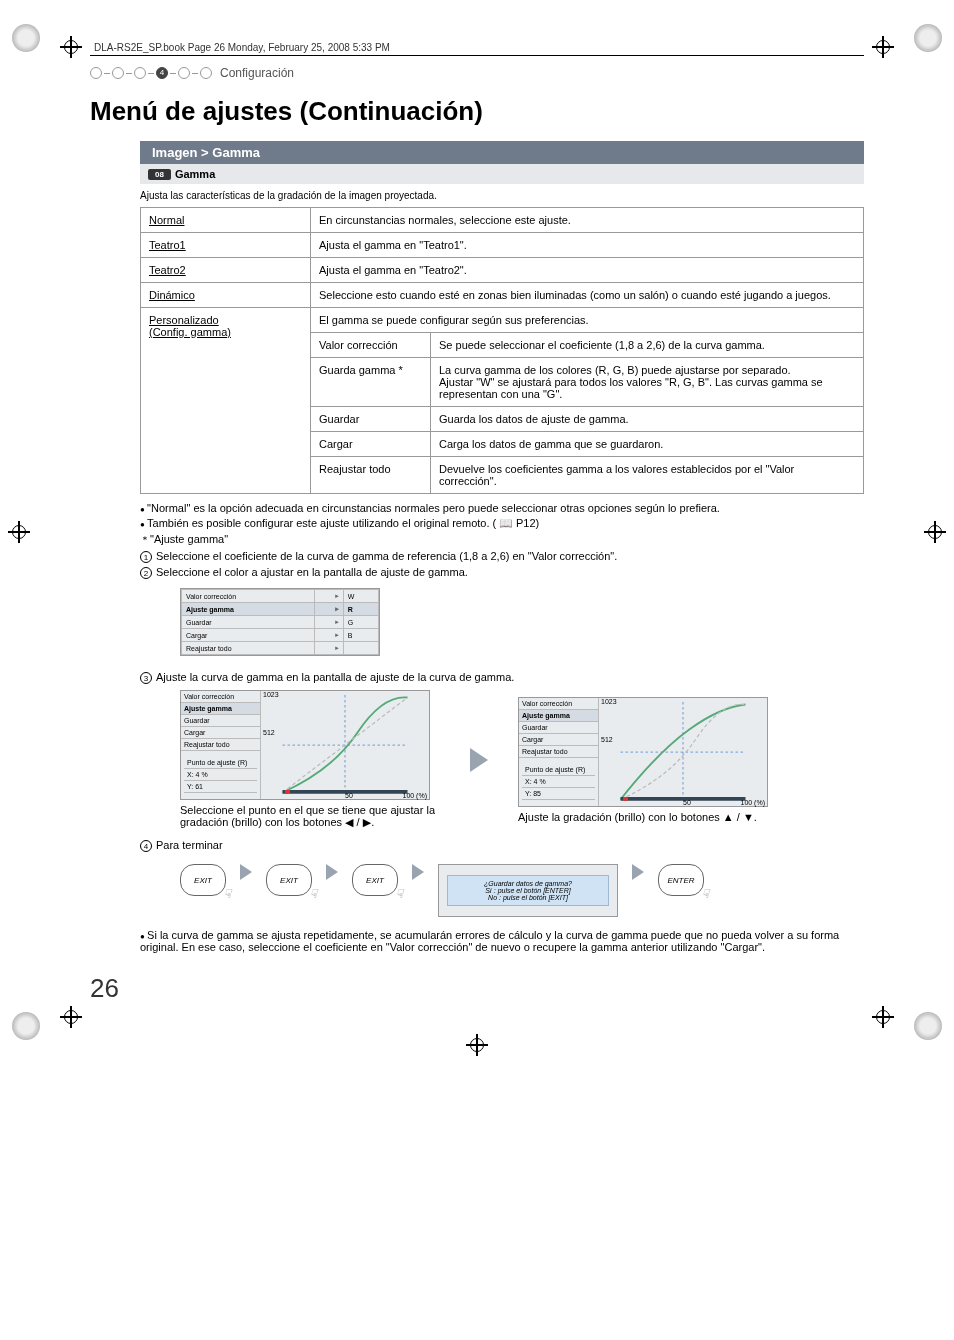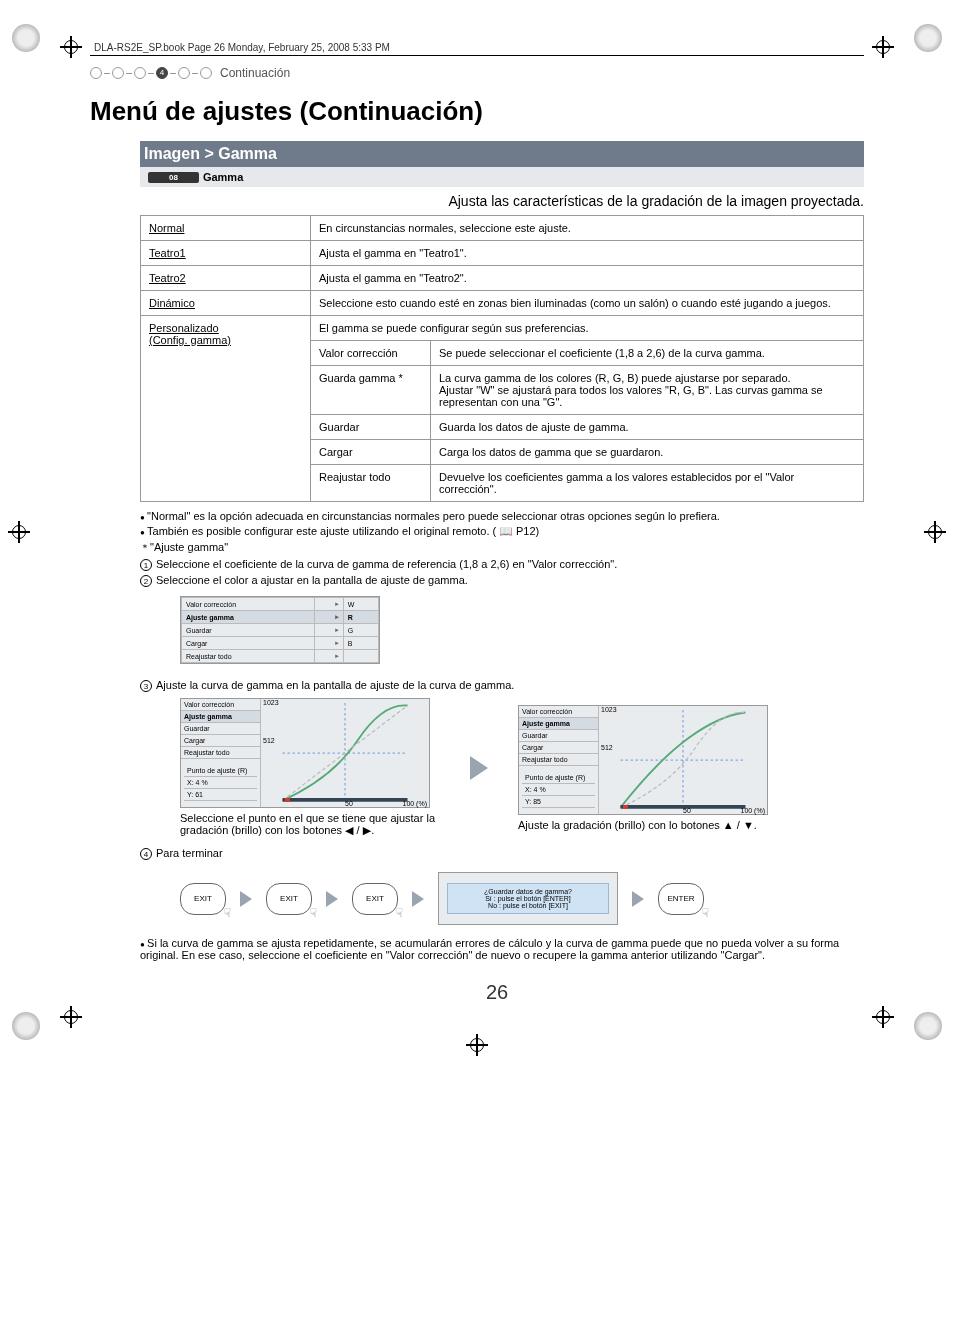--- a/index.html
+++ b/index.html
@@ -55,44 +55,43 @@
     font-size: 26px;
     font-weight: bold;
     margin: 0 40px 14px 40px;
   }
   .content {
     margin: 0 40px 0 90px;
   }
   .section-bar {
     background: #6f7a8a;
     color: #fff;
-    font-size: 16px;
+    font-size: 13px;
     font-weight: bold;
-    padding: 4px 4px;
+    padding: 4px 12px;
   }
   .sub-bar {
     background: #e6e8eb;
     font-size: 11px;
     font-weight: bold;
     padding: 4px 8px;
     display:flex;
     align-items:center;
     gap:4px;
   }
   .badge {
     background:#333;
     color:#fff;
     font-size:8px;
-    padding:1px 21px;
+    padding:1px 7px;
     border-radius:2px;
   }
   .intro {
-    font-size: 14px;
+    font-size: 10px;
     padding: 6px 0 6px 0;
-    text-align: right;
   }
   table.settings {
     width: 100%;
     border-collapse: collapse;
     font-size: 11px;
   }
   table.settings td {
     border: 1px solid #999;
     padding: 6px 8px;
     vertical-align: top;
@@ -165,23 +164,23 @@
     border-left:18px solid #9aa4b0;
   }
   .caption {
     font-size:11px;
     margin-top:4px;
     max-width:260px;
   }
   .graph-col { display:flex; flex-direction:column; align-items:flex-start; }
   .exit-row {
     display:flex;
-    align-items:center;
     gap:14px;
     margin:12px 0 12px 40px;
+    font-style:italic;
   }
   .press-btn {
     position:relative;
     width:46px;
     height:32px;
     border:1px solid #666;
     border-radius:14px;
     font-size:8px;
     display:flex;
     align-items:center;
@@ -208,24 +207,23 @@
     width:180px;
     padding:10px 8px;
   }
   .dialog-inner {
     background:#cfe3f5;
     border:1px solid #9cb8d4;
     padding:4px;
     text-align:center;
   }
   .page-num {
-    font-size: 20px;
+    font-size: 26px;
     color:#333;
     margin: 20px 0 0 40px;
-    text-align: center;
   }
   .crop-circle {
     width:28px;height:28px;border-radius:50%;
     background: radial-gradient(circle,#eee 40%,#bbb 70%,#888 100%);
     position:absolute;
   }
   .reg-mark {
     position:absolute;
     width:22px;height:22px;
   }
@@ -279,21 +277,21 @@
       <span class="dot"></span>
         <span class="link"></span>
       <span class="dot"></span>
         <span class="link"></span>
       <span class="dot filled">4</span>
         <span class="link"></span>
       <span class="dot"></span>
         <span class="link"></span>
       <span class="dot"></span>
     </span>
-    <span>Continuación</span>
+    <span>Configuración</span>
   </div>
 
   <h1>Menú de ajustes (Continuación)</h1>
 
   <div class="content">
 
     <div class="section-bar">Imagen &gt; Gamma</div>
     <div class="sub-bar">
       <span class="badge">08</span>
       <span>Gamma</span>

